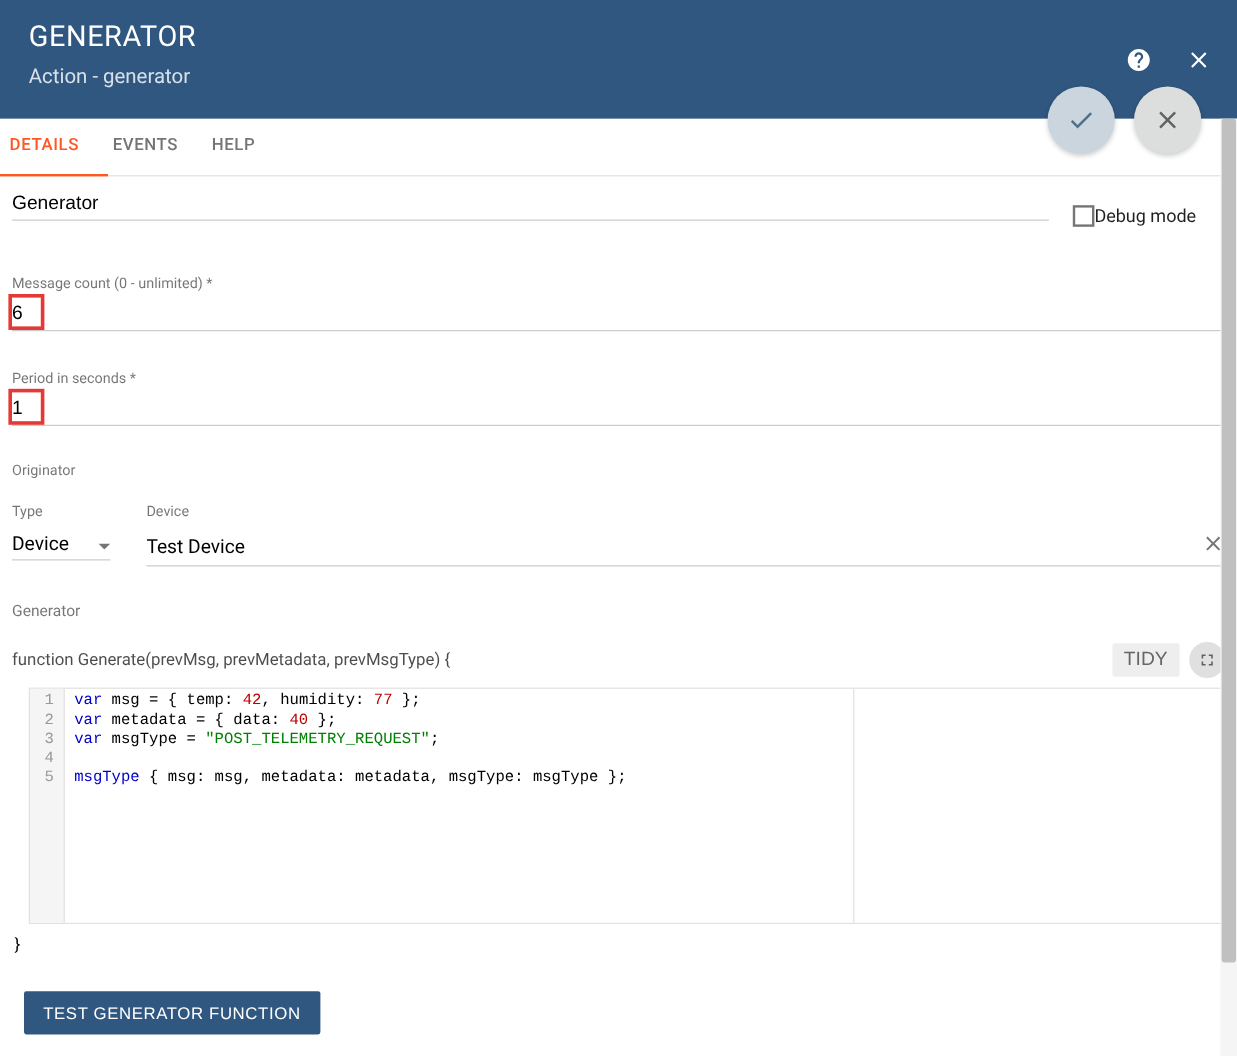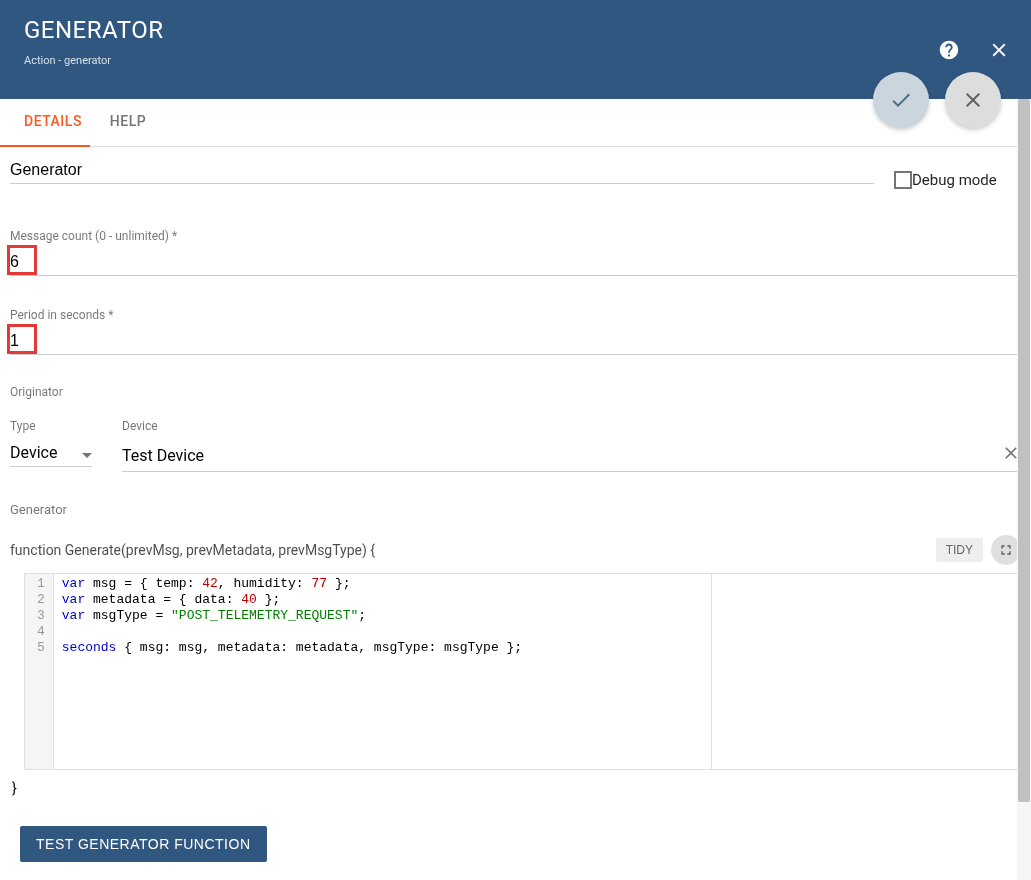--- a/index.html
+++ b/index.html
@@ -1,25 +1,25 @@
 <!DOCTYPE html>
 <html><head>
 <meta charset="utf-8">
 <style>
 * { box-sizing: border-box; margin: 0; padding: 0; }
 body { font-family: Roboto, Arial, sans-serif; width: 1031px; height: 880px; overflow: hidden; background: #fff; }
 .header { background: #305780; color: #fff; padding: 16px 24px; position: relative; height: 99px; }
 .header-title { font-size: 24px; font-weight: 400; letter-spacing: 0.5px; }
-.header-subtitle { font-size: 11px; margin-top: 10px; color: #d8e0e8; }
+.header-subtitle { font-size: 17px; margin-top: 10px; color: #d8e0e8; }
 .header-icons { position: absolute; right: 20px; top: 38px; display: flex; gap: 26px; align-items: center; }
 .icon-btn { width: 24px; height: 24px; display: flex; align-items: center; justify-content: center; cursor: pointer; color: #fff; }
 .float-buttons { position: absolute; right: 30px; top: 72px; display: flex; gap: 16px; z-index: 10; }
 .float-btn { width: 56px; height: 56px; border-radius: 50%; background: #dcdddd; display: flex; align-items: center; justify-content: center; cursor: pointer; color: #616161; box-shadow: 0 2px 4px rgba(0,0,0,0.2); }
 .float-btn:first-child { background: #cad5dd; color: #4f6f88; }
-.tabs { display: flex; border-bottom: 1px solid #e0e0e0; background: #fff; padding: 0 24px; height: 48px; position: relative; }
+.tabs { display: flex; border-bottom: 1px solid #e0e0e0; background: #fff; padding: 0 8px; height: 48px; position: relative; }
 .tab { padding: 14px 28px 14px 0; font-size: 14px; font-weight: 500; color: #757575; cursor: pointer; letter-spacing: 0.5px; }
 .tab.active { color: #ff5722; }
 .tab-indicator { position: absolute; bottom: -1px; left: 0; width: 90px; height: 2px; background: #ff5722; }
 .content { padding: 10px 10px 10px 10px; overflow-y: auto; height: calc(100% - 147px); }
 .form-row { position: relative; margin-bottom: 30px; }
 .field-label { font-size: 12px; color: rgba(0,0,0,0.54); margin-bottom: 6px; display: block; }
 .text-input { width: 100%; border: none; border-bottom: 1px solid rgba(0,0,0,0.2); font-size: 16px; padding: 4px 0; outline: none; background: transparent; }
 .name-row { display: flex; align-items: flex-start; gap: 20px; }
 .name-field { flex: 1; max-width: 864px; }
 .checkbox-wrap { display: flex; align-items: center; margin-top: 14px; }
@@ -29,21 +29,21 @@
 .originator-row { display: flex; gap: 30px; margin-bottom: 30px; }
 .originator-type { width: 82px; }
 .originator-device { flex: 1; position: relative; }
 .select-input { display: flex; align-items: center; justify-content: space-between; border-bottom: 1px solid rgba(0,0,0,0.2); padding: 4px 0; cursor: pointer; }
 .select-value { font-size: 16px; }
 .clear-x { cursor: pointer; color: rgba(0,0,0,0.54); }
 .generate-section { margin-top: 20px; }
 .generate-label { font-size: 13px; color: rgba(0,0,0,0.54); margin-bottom: 18px; display: block; }
 .function-sig { font-size: 14px; color: rgba(0,0,0,0.7); margin-bottom: 8px; display: flex; justify-content: space-between; align-items: center; }
 .sig-actions { display: flex; gap: 8px; align-items: center; }
-.tidy-btn { background: #eee; border: none; padding: 5px 10px; font-size: 12px; font-weight: 500; color: #666; cursor: pointer; border-radius: 2px; }
+.tidy-btn { background: #eee; border: none; padding: 5px 10px; font-size: 16px; font-weight: 500; color: #666; cursor: pointer; border-radius: 2px; }
 .fullscreen-btn { width: 30px; height: 30px; border-radius: 50%; background: #e0e0e0; display: flex; align-items: center; justify-content: center; cursor: pointer; color: #616161; }
 .code-editor { border: 1px solid #e0e0e0; background: #fff; display: flex; font-family: 'Courier New', monospace; font-size: 13px; margin-left: 14px; margin-bottom: 10px; position: relative; }
 .code-split { position: absolute; left: 686px; top: 0; bottom: 0; width: 1px; background: #e0e0e0; }
 .gutter { background: #f5f5f5; color: #999; text-align: right; padding: 2px 8px 2px 12px; user-select: none; border-right: 1px solid #e0e0e0; line-height: 16px; }
 .code-lines { padding: 2px 8px; flex: 1; line-height: 16px; min-height: 195px; }
 .code-lines .kw { color: #0000cd; }
 .code-lines .num { color: #c00000; font-family: Liberation Mono, monospace; }
 .code-lines .str { color: #008000; }
 .closing-brace { font-size: 14px; margin-left: 2px; margin-bottom: 30px; }
 .test-btn { background: #305780; color: #fff; border: none; padding: 10px 16px; font-size: 14px; font-weight: 500; letter-spacing: 0.5px; cursor: pointer; border-radius: 2px; margin-left: 10px; }
@@ -79,20 +79,21 @@
   </div>
   <div class="float-btn">
     <svg width="24" height="24" viewBox="0 0 24 24" fill="currentColor">
         <path d="M19 6.41L17.59 5 12 10.59 6.41 5 5 6.41 10.59 12 5 17.59 6.41 19 12 13.41 17.59 19 19 17.59 13.41 12z"></path>
       </svg>
   </div>
 </div>
 
 <div class="tabs">
   <div class="tab active">DETAILS</div>
+  <div class="tab">EVENTS</div>
   <div class="tab">HELP</div>
   <div class="tab-indicator"></div>
 </div>
 
 <div class="content">
 
   <div class="name-row form-row">
     <div class="name-field">
       <input class="text-input" value="Generator" style="">
     </div>
@@ -162,21 +163,21 @@
         <div>2</div>
         <div>3</div>
         <div>4</div>
         <div>5</div>
       </div>
       <div class="code-lines">
         <div><span class="kw">var</span><span> msg = { temp: </span><span class="num">42</span><span>, humidity: </span><span class="num">77</span><span> };</span></div>
         <div><span class="kw">var</span><span> metadata = { data: </span><span class="num">40</span><span> };</span></div>
         <div><span class="kw">var</span><span> msgType = </span><span class="str">"POST_TELEMETRY_REQUEST"</span><span>;</span></div>
         <div>&nbsp;</div>
-        <div><span class="kw">seconds</span><span> { msg: msg, metadata: metadata, msgType: msgType };</span></div>
+        <div><span class="kw">msgType</span><span> { msg: msg, metadata: metadata, msgType: msgType };</span></div>
       </div>
     </div>
     <div class="closing-brace">}</div>
     <button class="test-btn">TEST GENERATOR FUNCTION</button>
   </div>
 
 </div>
 
 <div class="scrollbar-track">
   <div class="scrollbar-thumb"></div>

